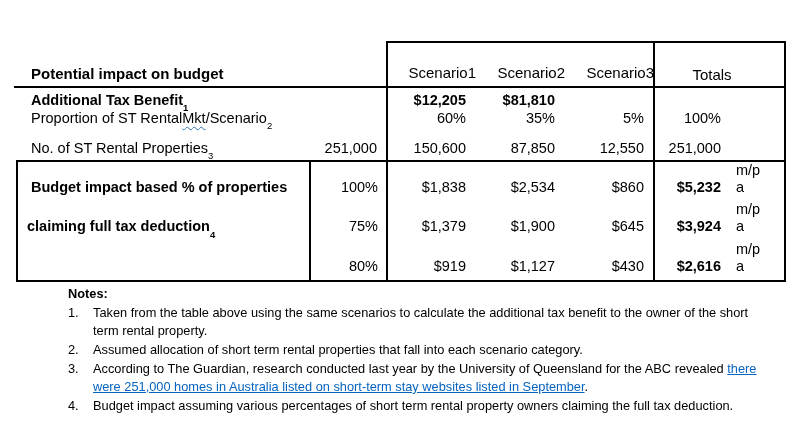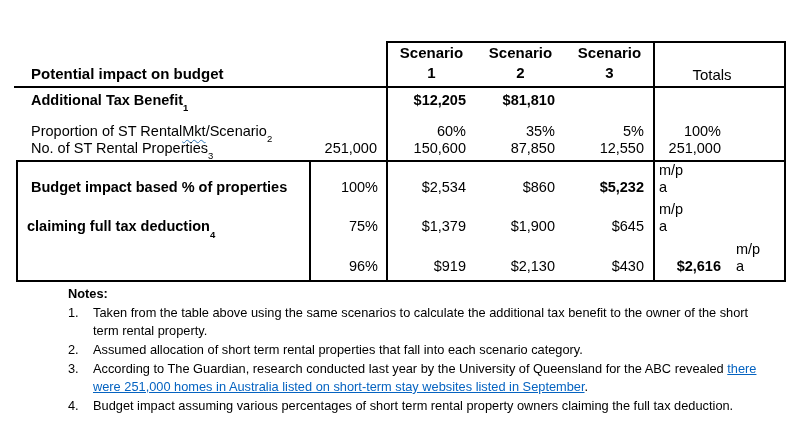--- a/index.html
+++ b/index.html
@@ -15,22 +15,22 @@
     position:absolute; left:16px; width:770px; display:grid;
     grid-template-columns:293px 78px 89px 89px 89px 77px 55px;
     font-size:14.5px; white-space:nowrap;
   }
   .c { display:flex; align-items:flex-end; }
   .bold { font-weight:bold; }
 
   
   .hdr { top:41px; height:45px; }
   .hdr .corner { padding-left:15px; padding-bottom:4px; font-size:15px; }
-  .schead { flex-direction:column; align-items:center; justify-content:flex-end;
-            line-height:20px; font-weight:bold; font-size:15px; padding-bottom:3px; }
+  .schead { flex-direction:row; align-items:flex-end; justify-content:flex-end;
+            line-height:20px; font-weight:normal; font-size:15px; padding-bottom:3px; }
   .thead  { grid-column:6 / 8; justify-content:center; padding-right:16px;
             font-weight:normal; font-size:15px; padding-bottom:3px; }
 
   
   .datarow { height:24px; }
   .datarow .c { padding-bottom:4px; }
   .datarow .lbl { padding-left:15px; }
   .datarow .base { padding-right:10px; justify-content:flex-end; }
   .datarow .val  { padding-right:10px; justify-content:flex-end; }
   .datarow .tot  { padding-right:10px; justify-content:flex-end; }
@@ -99,21 +99,21 @@
         <span>Additional Tax Benefit</span>
         <sup>1</sup>
       </div>
     <div class="c base"></div>
     <div class="c val bold">$12,205</div>
     <div class="c val bold">$81,810</div>
     <div class="c tot"></div>
     <div class="c"></div>
   </div>
 
-  <div class="trow datarow" style="top:119px;">
+  <div class="trow datarow" style="top:106px;">
     <div class="c lbl">
         <span>Proportion of ST Rental </span>
         <span class="wavy">Mkt</span>
         <span>/Scenario</span>
         <sup>2</sup>
       </div>
     <div class="c base"></div>
     <div class="c val">60%</div>
     <div class="c val">35%</div>
     <div class="c val">5%</div>
@@ -133,47 +133,49 @@
     <div class="c tot">251,000</div>
     <div class="c"></div>
   </div>
 
   <div class="trow brow" style="top:162px;height:39px;">
     <div class="c lbl bold">
         <span>Budget impact based % of properties</span>
         <sup></sup>
       </div>
     <div class="c pct">100%</div>
+    <div class="c val">$1,838</div>
     <div class="c val">$2,534</div>
     <div class="c val">$860</div>
     <div class="c tot">$5,232</div>
     <div class="c unit">m/p
 a</div>
   </div>
 
   <div class="trow brow" style="top:201px;height:39px;">
     <div class="c lbl2 bold">
         <span>claiming full tax deduction</span>
         <sup>4</sup>
       </div>
     <div class="c pct">75%</div>
     <div class="c val">$1,379</div>
     <div class="c val">$1,900</div>
     <div class="c val">$645</div>
+    <div class="c tot">$3,924</div>
     <div class="c unit">m/p
 a</div>
   </div>
 
   <div class="trow brow" style="top:240px;height:40px;">
     <div class="c lbl">
         <span></span>
       </div>
-    <div class="c pct">96%</div>
+    <div class="c pct">80%</div>
     <div class="c val">$919</div>
-    <div class="c val">$2,130</div>
+    <div class="c val">$1,127</div>
     <div class="c val">$430</div>
     <div class="c tot">$2,616</div>
     <div class="c unit">m/p
 a</div>
   </div>
 
   <div class="notes">
     <div class="notes-heading">Notes:</div>
 
     <div class="note">

